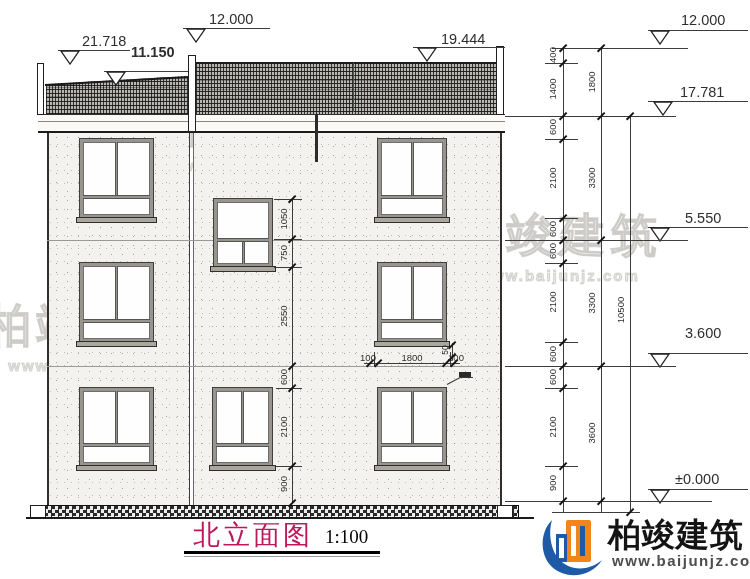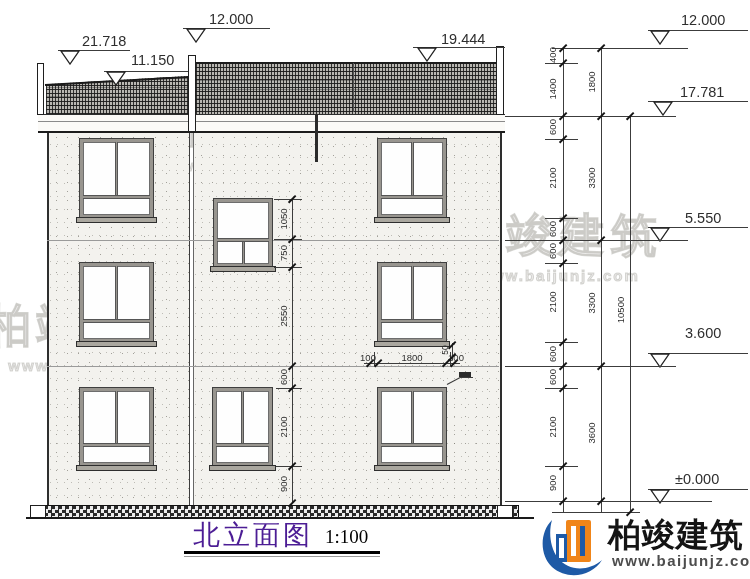--- a/index.html
+++ b/index.html
@@ -49,21 +49,21 @@
        border:1px solid #2e2e2e;box-sizing:border-box;}
   .win.stair .mull{top:calc(var(--tr) + 4px);height:auto;bottom:0;}
   
   
   .wm{position:absolute;display:flex;flex-direction:column;align-items:center;
       color:rgba(135,133,123,0.16);-webkit-text-stroke:1px rgba(130,128,118,0.30);
       pointer-events:none;}
   .wm-cn{font-size:46px;font-weight:bold;letter-spacing:6px;}
   .wm-url{font-size:15px;font-weight:bold;letter-spacing:2px;}
   
-  .title-cn{position:absolute;font-size:27px;color:#4c1d95;letter-spacing:3px;}
+  .title-cn{position:absolute;font-size:27px;color:#be185d;letter-spacing:3px;}
   .title-scale{position:absolute;font-size:19px;color:#000;font-family:"Liberation Serif",serif;}
   
   .logo-name{position:absolute;font-size:33px;font-weight:bold;color:#141414;letter-spacing:1px;}
   .logo-url{position:absolute;font-size:15px;font-weight:bold;color:#4d4d4d;letter-spacing:1.5px;}
   .blob{position:absolute;background:#2b2b2b;}
 </style>
 </head>
 <body>
 
 <div id="canvas">
@@ -149,21 +149,21 @@
   <div class="base-block" style="left:30px;top:505px;width:16px;height:13px;"></div>
   <div class="base-block" style="left:497px;top:505px;width:16px;height:13px;"></div>
   <div class="hline thick" style="left:26px;top:517px;width:508px;height:2px;"></div>
 
   <span class="elev-label" style="left:82px;top:33px;">21.718</span>
   <div class="hline" style="left:58px;top:50px;width:72px;"></div>
   <svg class="tri" style="left:60px;top:50px;" width="20" height="15">
       <polygon points="1,1 19,1 10,14" fill="#fff" stroke="#222" stroke-width="1.3"></polygon>
     </svg>
 
-  <span class="elev-label" style="left:131px;top:52px;">11.150</span>
+  <span class="elev-label" style="left:131px;top:44px;font-weight:bold;">11.150</span>
   <div class="hline" style="left:104px;top:71px;width:84px;"></div>
   <svg class="tri" style="left:106px;top:71px;" width="20" height="15">
       <polygon points="1,1 19,1 10,14" fill="#fff" stroke="#222" stroke-width="1.3"></polygon>
     </svg>
 
   <span class="elev-label" style="left:209px;top:11px;">12.000</span>
   <div class="hline" style="left:183px;top:28px;width:87px;"></div>
   <svg class="tri" style="left:186px;top:28px;" width="20" height="15">
       <polygon points="1,1 19,1 10,14" fill="#fff" stroke="#222" stroke-width="1.3"></polygon>
     </svg>

